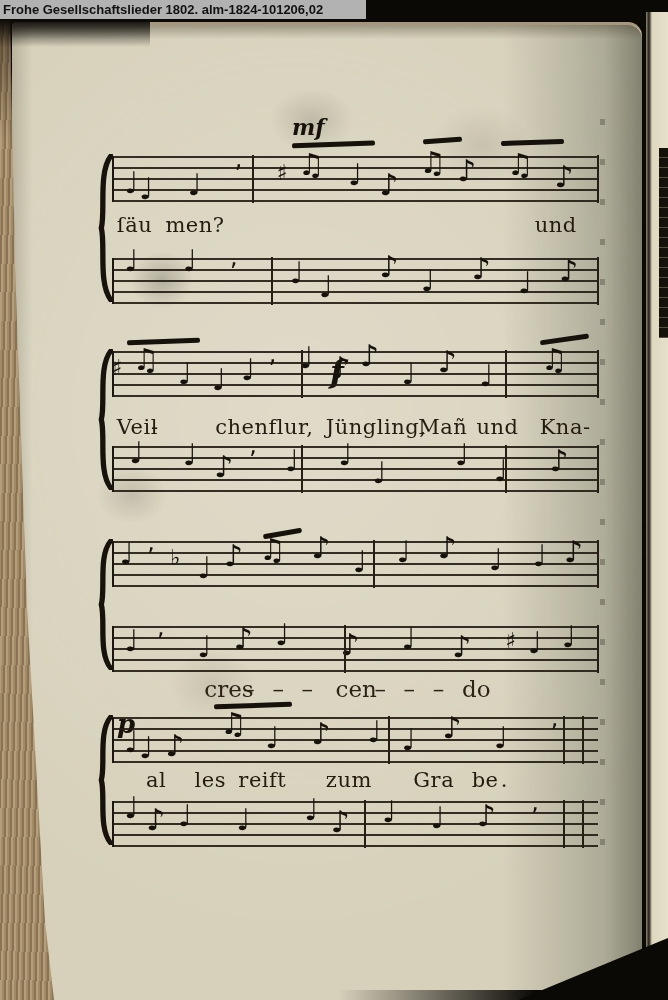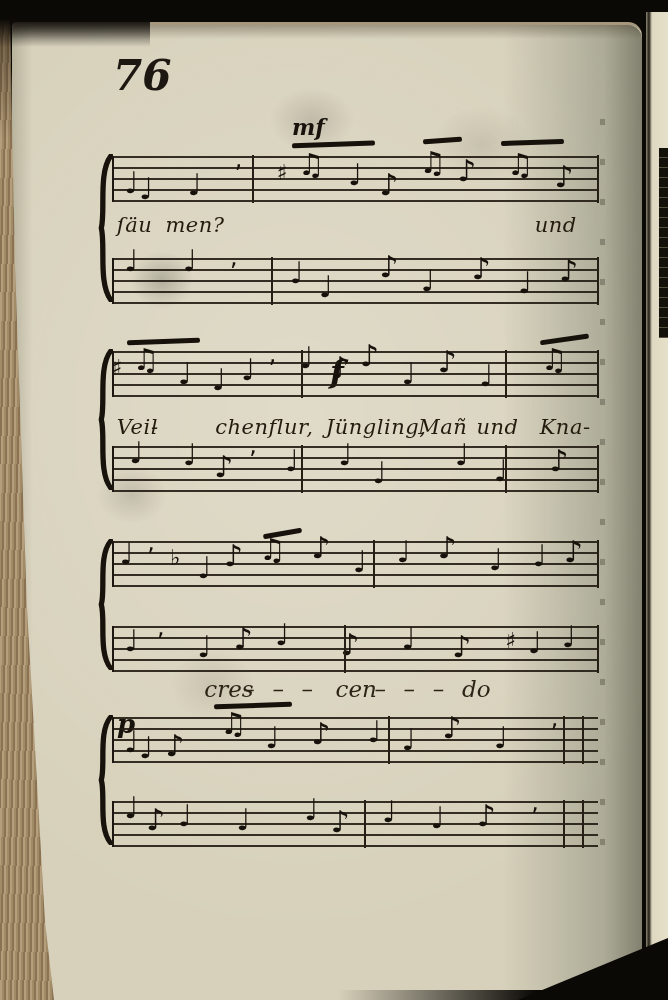--- a/index.html
+++ b/index.html
@@ -46,21 +46,21 @@
   .system{position:absolute;left:84px;width:506px;}
   .brace{position:absolute;left:0;top:-2px;width:17px;}
   .staff{position:absolute;left:16px;width:486px;height:46px;
          background:repeating-linear-gradient(to bottom,rgba(34,27,18,.9) 0 2px,transparent 2px 11px);}
   .staff::before{content:"";position:absolute;left:0;top:0;bottom:0;width:2px;background:#1c1710;}
   .bar{position:absolute;top:-1px;bottom:-1px;width:2px;background:#241e15;}
   .note{position:absolute;line-height:1;font-size:30px;color:#16110b;
         font-family:"DejaVu Sans",sans-serif;transform:translateX(-50%);}
   .beam{position:absolute;height:5px;background:#16110b;border-radius:2px;}
   .lyrics,.expression{position:absolute;left:16px;width:486px;height:28px;
-        font-family:"DejaVu Serif",serif;font-style:italic;color:#241b0f;}
+        font-family:"DejaVu Serif",serif;color:#241b0f;}
   .lyrics{font-size:21px;letter-spacing:.5px;}
   .expression{font-size:23px;color:#2c2316;}
   .word{position:absolute;white-space:nowrap;}
   .dynamic{position:absolute;font-family:"DejaVu Serif",serif;font-style:italic;
         font-weight:bold;color:#17120b;}
 
   
   .facing{position:absolute;right:0;top:12px;bottom:46px;width:22px;z-index:2;
         background:linear-gradient(to right,#8f8b76 0,#1f1b12 3px,#ded8c1 6px,#e6e0ca 100%);}
   .fragment{position:absolute;right:0;top:136px;width:9px;height:190px;
@@ -76,21 +76,20 @@
 </head>
 <body>
 
 <div class="photo">
 
   <div class="stack"></div>
   <div class="corner-shadow"></div>
 
   <div class="page">
     <div class="gutter-ticks"></div>
-    <div class="page-number">76</div>
 
     <div class="system" style="top:131px;height:148px">
       <svg class="brace" style="height:148px" viewBox="0 0 16 160" preserveAspectRatio="none">
           <path d="M14 2 C 2 20, 9 62, 5 80 C 9 98, 2 140, 14 158" fill="none" stroke="#17120b" stroke-width="5" stroke-linecap="round"></path>
         </svg>
       <div class="dynamic" style="left:196px;top:-42px;font-size:22px">mf</div>
       <div class="staff" style="top:0">
           <span class="note" style="left: 4%; top: 12px;">♩</span>
           <span class="note" style="left: 7%; top: 18px;">♩</span>
           <span class="note" style="left: 17%; top: 14px;">♩</span>
@@ -246,20 +245,29 @@
           <span class="note" style="left: 54%; top: 0px;">♩</span>
           <span class="note" style="left: 61%; top: 8px;">♩</span>
           <span class="note" style="left: 70%; top: -4px;">♪</span>
           <span class="note" style="left: 80%; top: 6px;">♩</span>
           <span class="note" style="left: 91%; top: 4px; font-size: 24px;">ʼ</span>
           <div class="bar" style="left: calc(57% - 1px);"></div>
           <div class="bar" style="left: calc(93% - 1px);"></div>
           <div class="bar" style="left: calc(97% - 1px);"></div>
           <div class="beam" style="left: 21%; width: 16%; top: -14px; transform: rotate(-2deg);"></div>
         </div>
+      <div class="lyrics" style="top:51px">
+          <span class="word" style="left: 7%;">al</span>
+          <span class="word" style="left: 17%;">les</span>
+          <span class="word" style="left: 26%;">reift</span>
+          <span class="word" style="left: 44%;">zum</span>
+          <span class="word" style="left: 62%;">Gra</span>
+          <span class="word" style="left: 74%;">be</span>
+          <span class="word" style="left: 80%;">.</span>
+        </div>
       <div class="staff" style="top:84px">
           <span class="note" style="left: 4%; top: -8px;">♩</span>
           <span class="note" style="left: 9%; top: 4px;">♪</span>
           <span class="note" style="left: 15%; top: 0px;">♩</span>
           <span class="note" style="left: 27%; top: 4px;">♩</span>
           <span class="note" style="left: 41%; top: -6px;">♩</span>
           <span class="note" style="left: 47%; top: 6px;">♪</span>
           <span class="note" style="left: 57%; top: -4px;">♩</span>
           <span class="note" style="left: 67%; top: 2px;">♩</span>
           <span class="note" style="left: 77%; top: 0px;">♪</span>
@@ -271,13 +279,16 @@
     </div>
   </div>
 
   <div class="facing">
     <div class="fragment"></div>
   </div>
 
   <div class="bottom-strip"></div>
   <div class="bottom-wedge"></div>
 
+  <div class="label-bar">
+    <span>Frohe Gesellschaftslieder 1802. alm-1824-101206,02</span>
+  </div>
 </div>
 
 </body></html>

